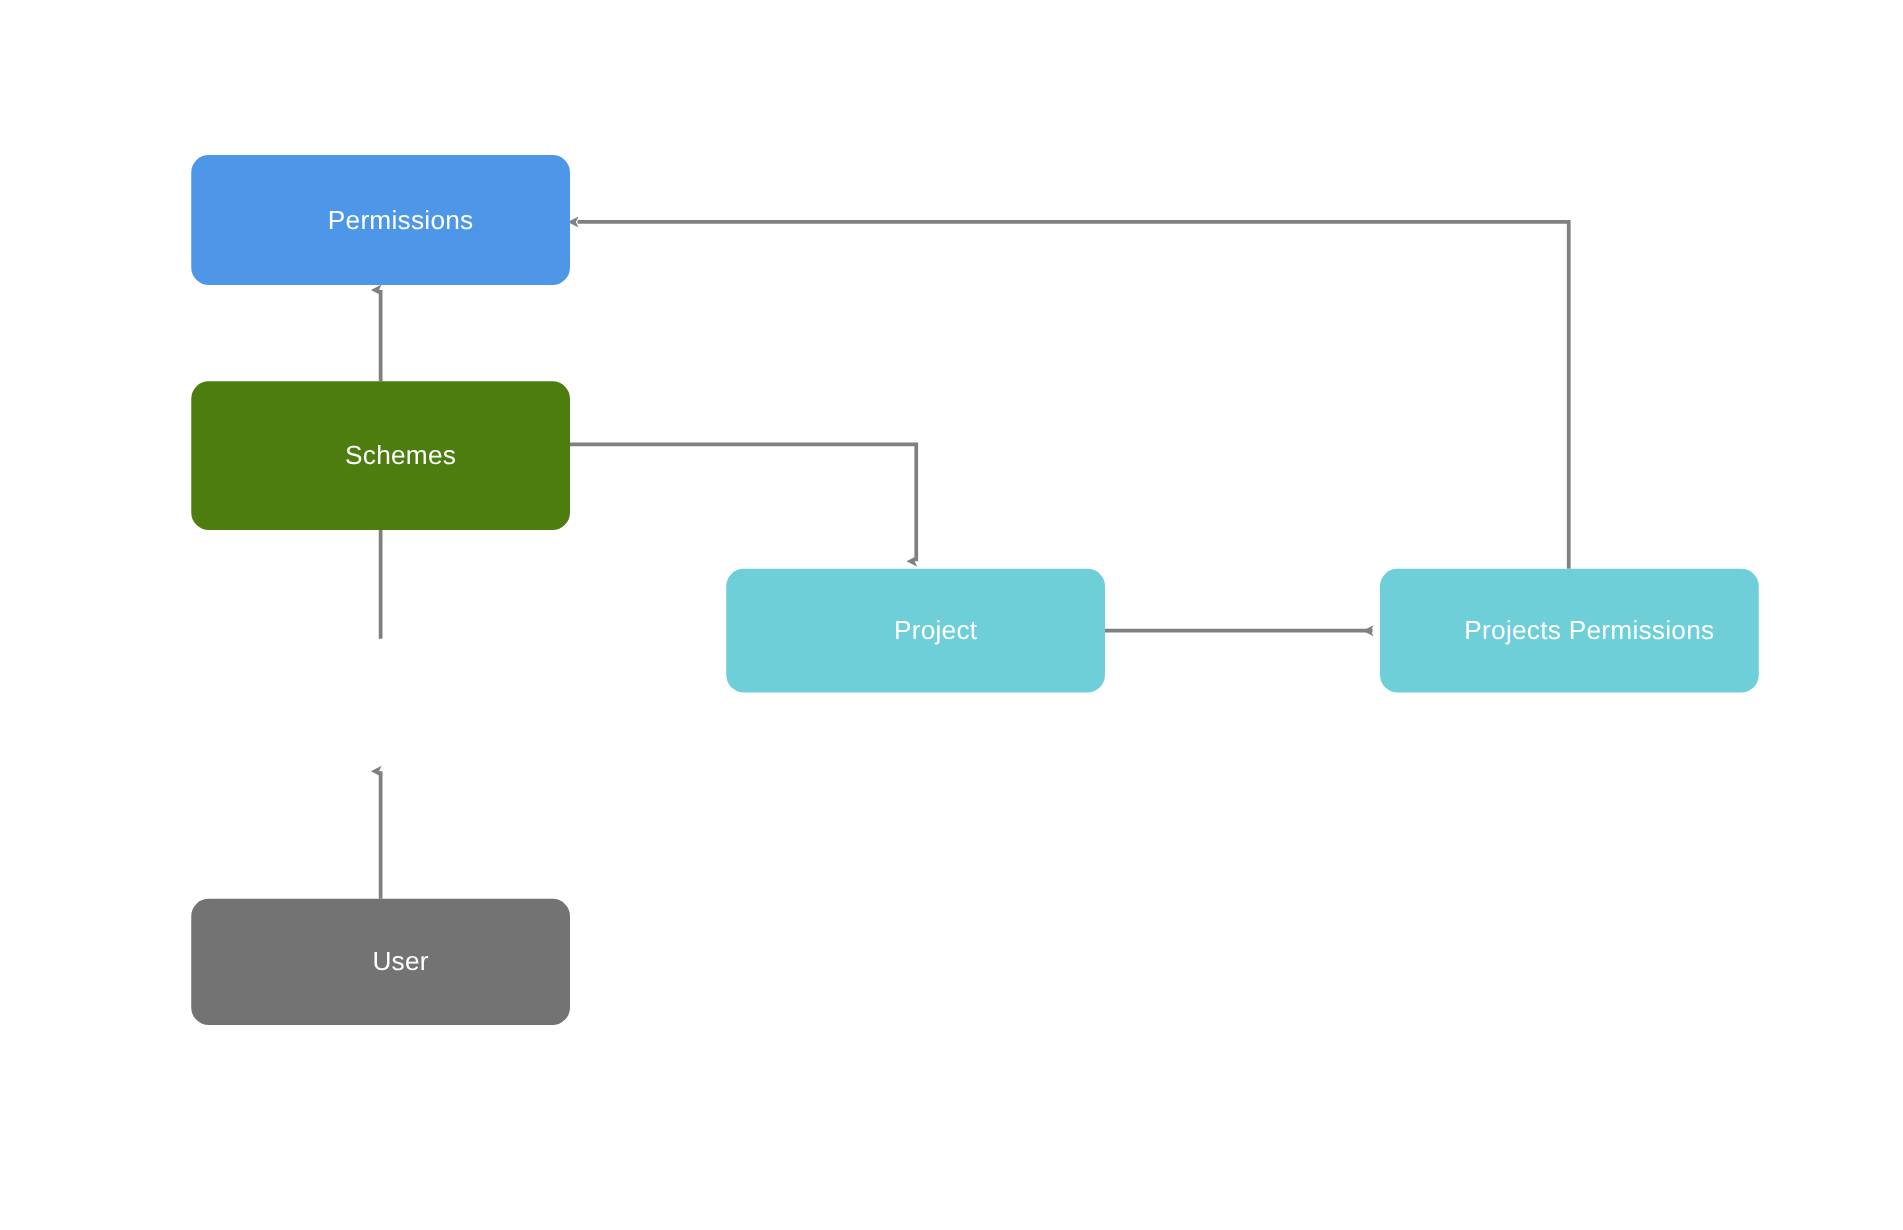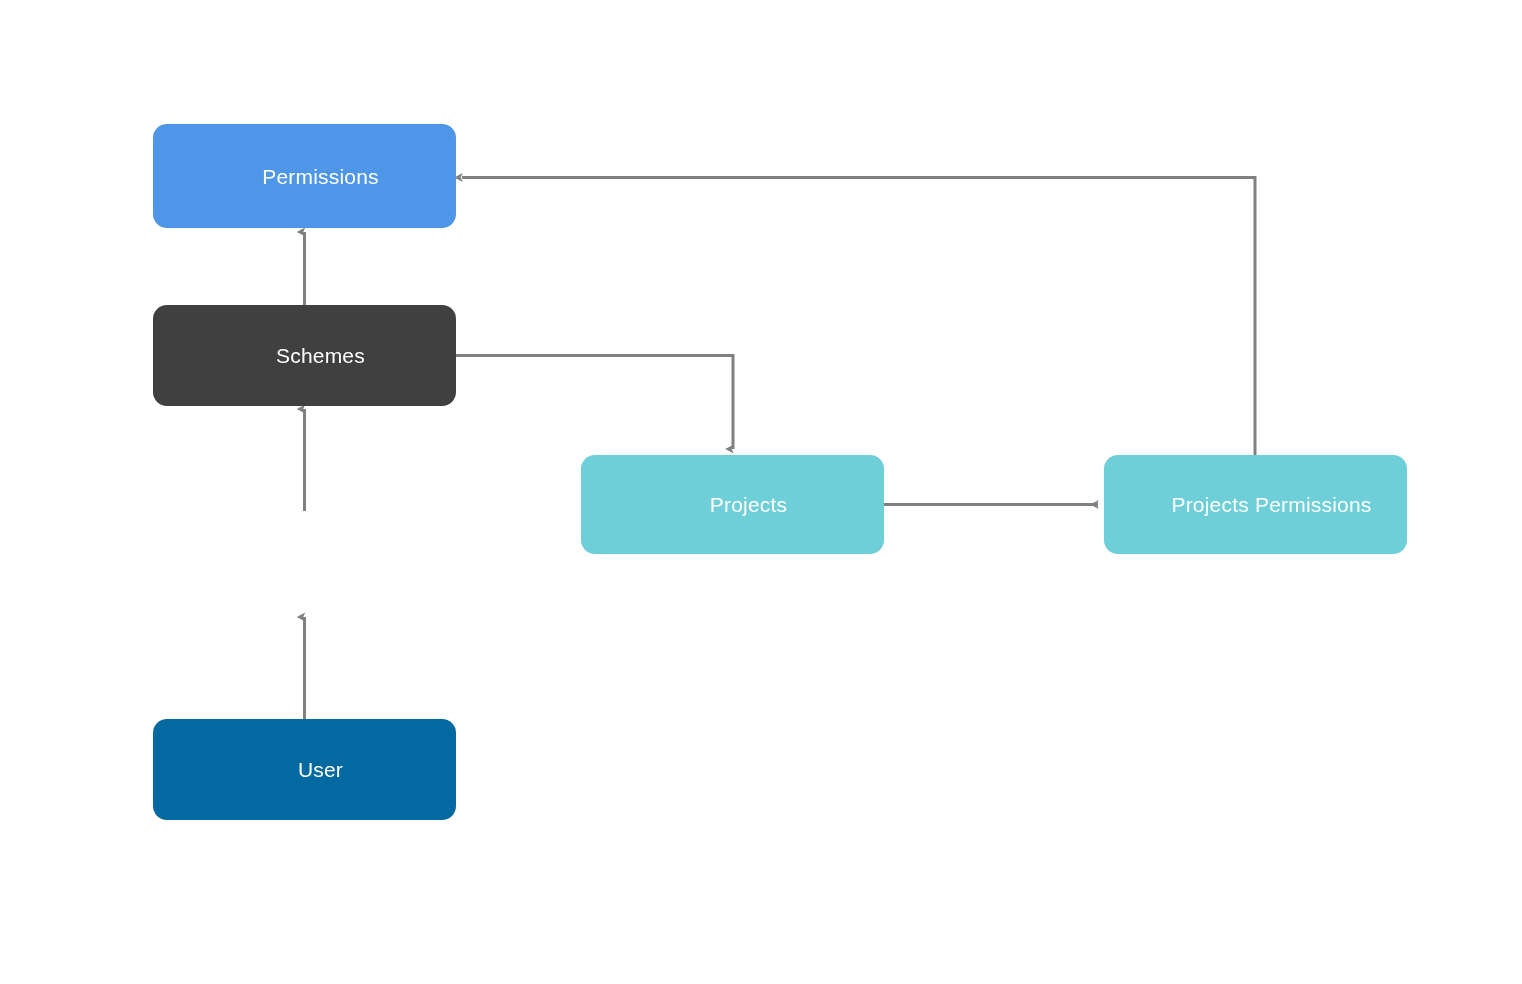--- a/index.html
+++ b/index.html
@@ -81,30 +81,30 @@
       <path d="M 884 504.5 L 1098 504.5" marker-end="url(#arrow-right)"></path>
 
       <path d="M 1255 455 L 1255 177.5 L 462 177.5" marker-end="url(#arrow-left)"></path>
     </g>
   </svg>
 
   <div class="node" style="left:153px; top:124px; width:303px; height:104px; background:#4d96e8;">
     <span class="node-label">Permissions</span>
   </div>
 
-  <div class="node" style="left:153px; top:305px; width:303px; height:101px; background:#404040;">
+  <div class="node" style="left:153px; top:305px; width:303px; height:119px; background:#4d7c0f;">
     <span class="node-label">Schemes</span>
   </div>
 
 
-  <div class="node" style="left:153px; top:719px; width:303px; height:101px; background:#0369a1;">
+  <div class="node" style="left:153px; top:719px; width:303px; height:101px; background:#737373;">
     <span class="node-label">User</span>
   </div>
 
   <div class="node" style="left:581px; top:455px; width:303px; height:99px; background:#6ecfd8;">
-    <span class="node-label">Projects</span>
+    <span class="node-label">Project</span>
   </div>
 
   <div class="node" style="left:1104px; top:455px; width:303px; height:99px; background:#6ecfd8;">
     <span class="node-label">Projects Permissions</span>
   </div>
 
 </div>
 
 </body></html>

